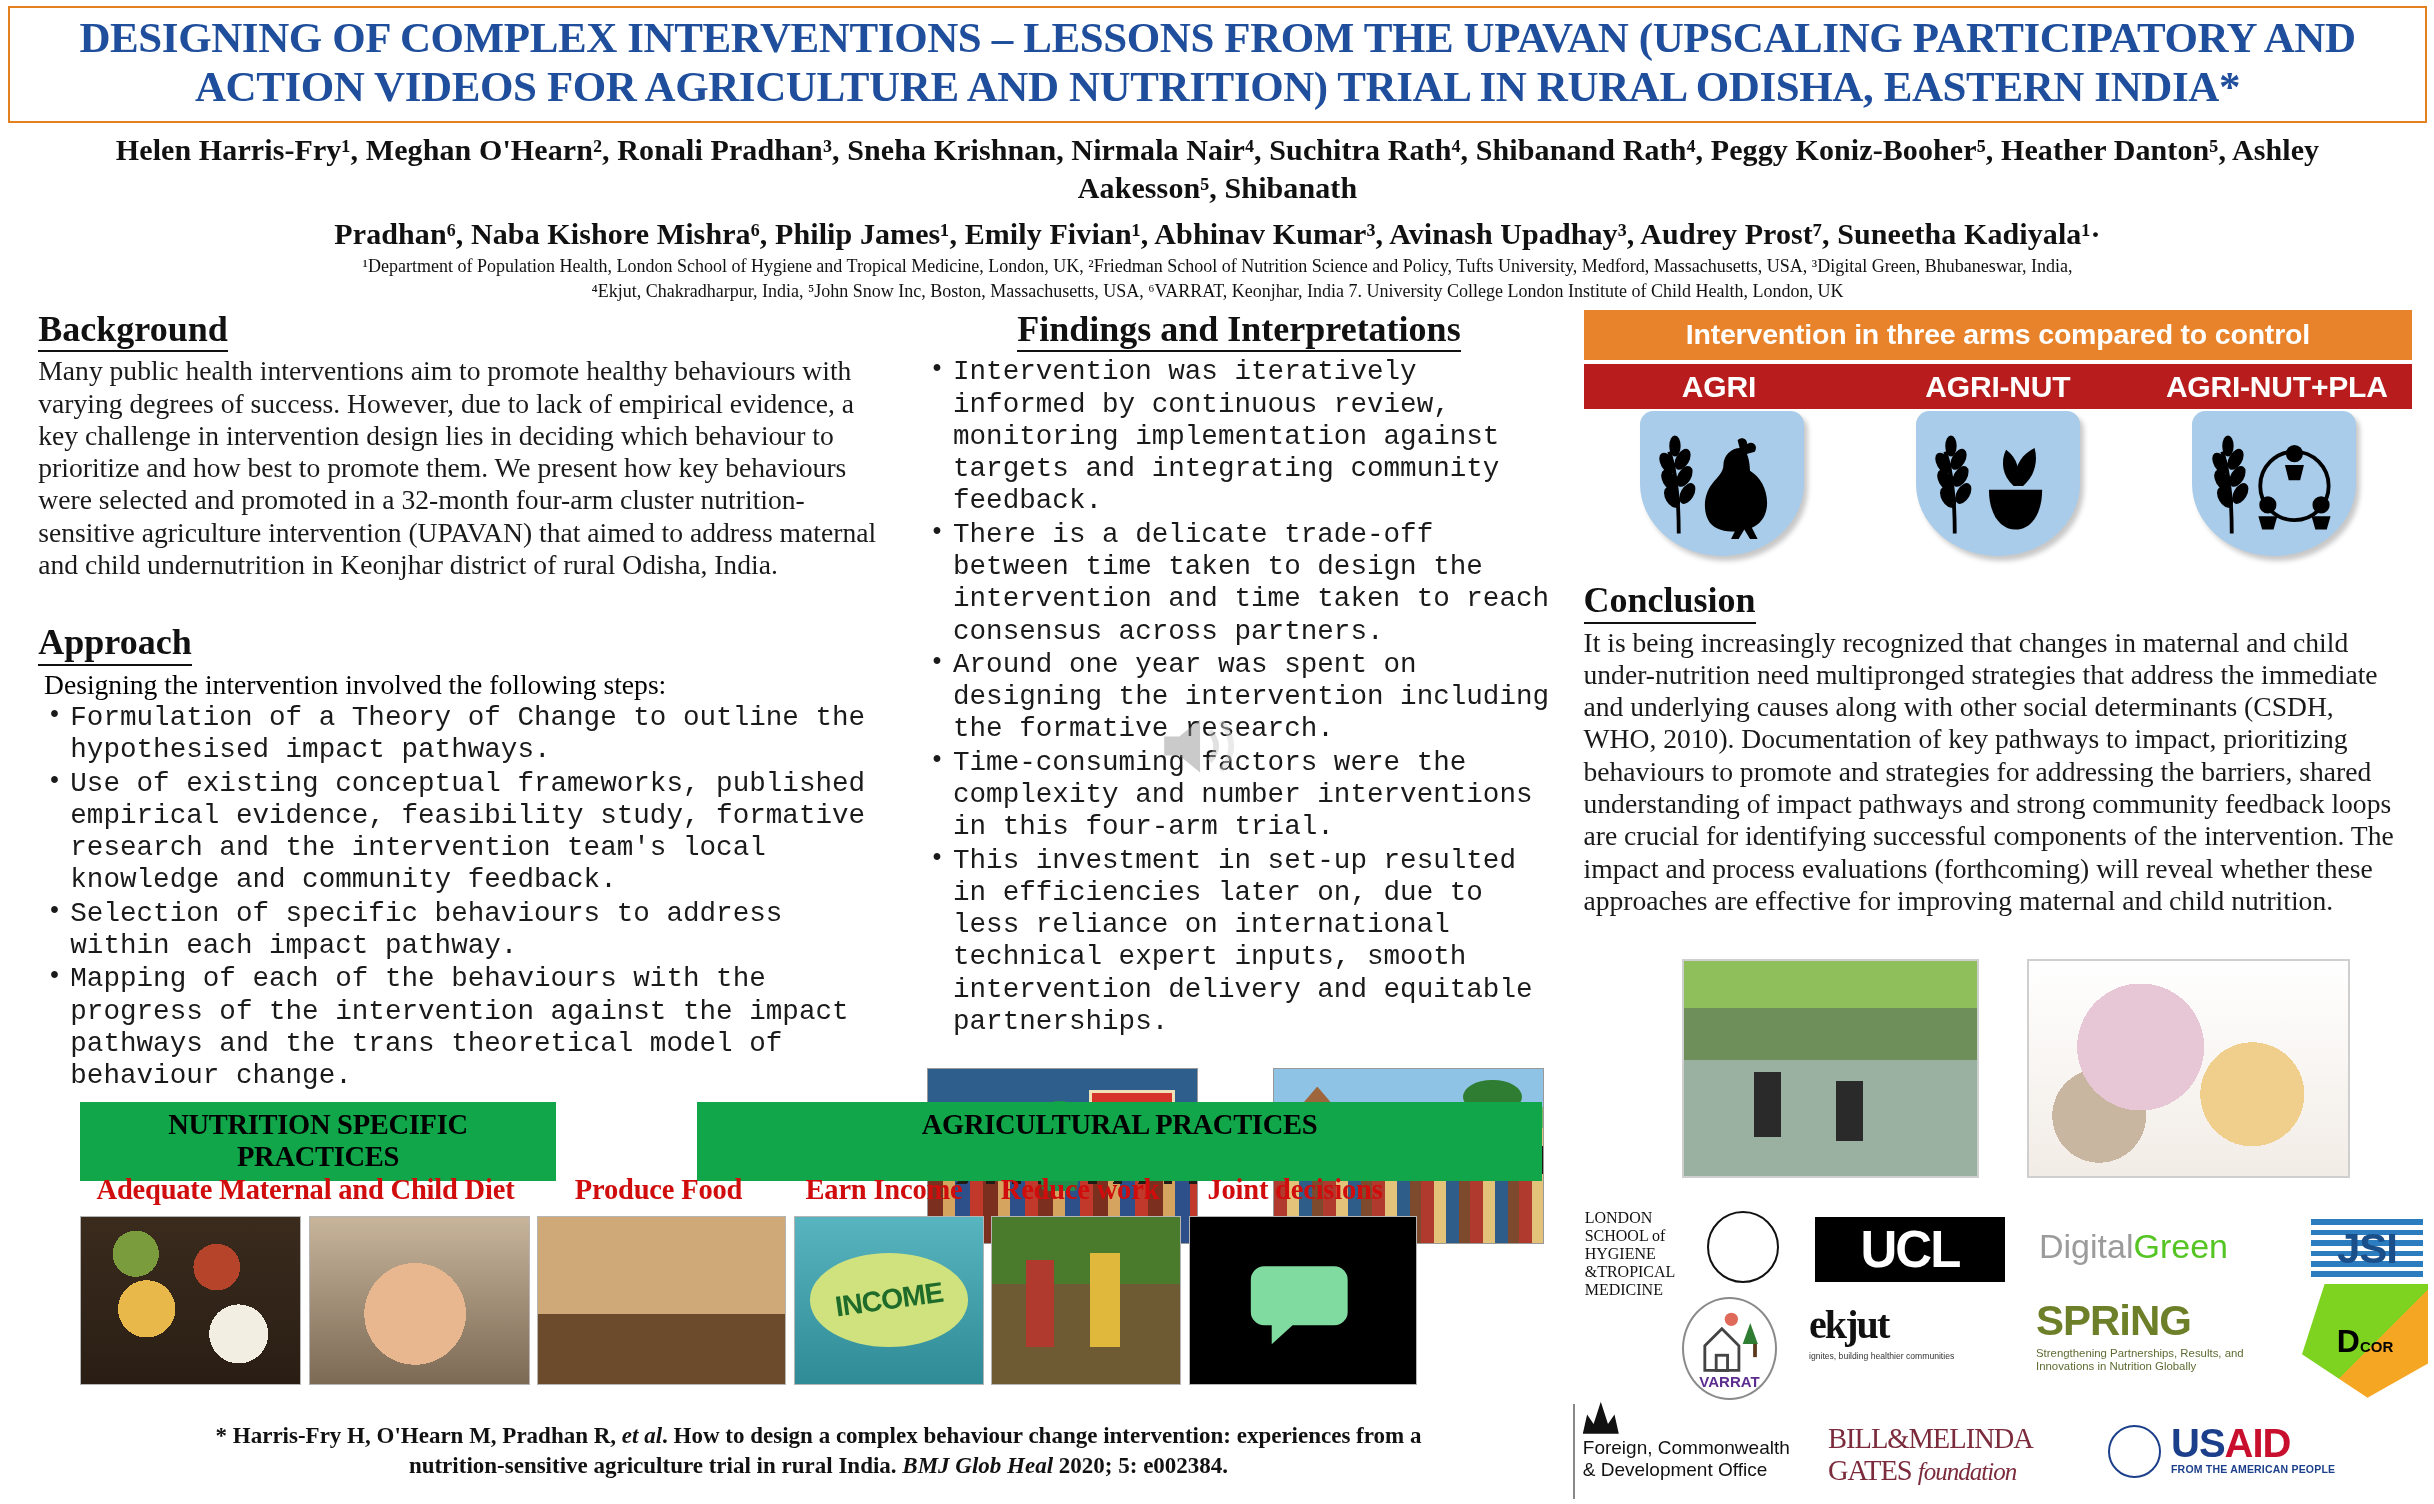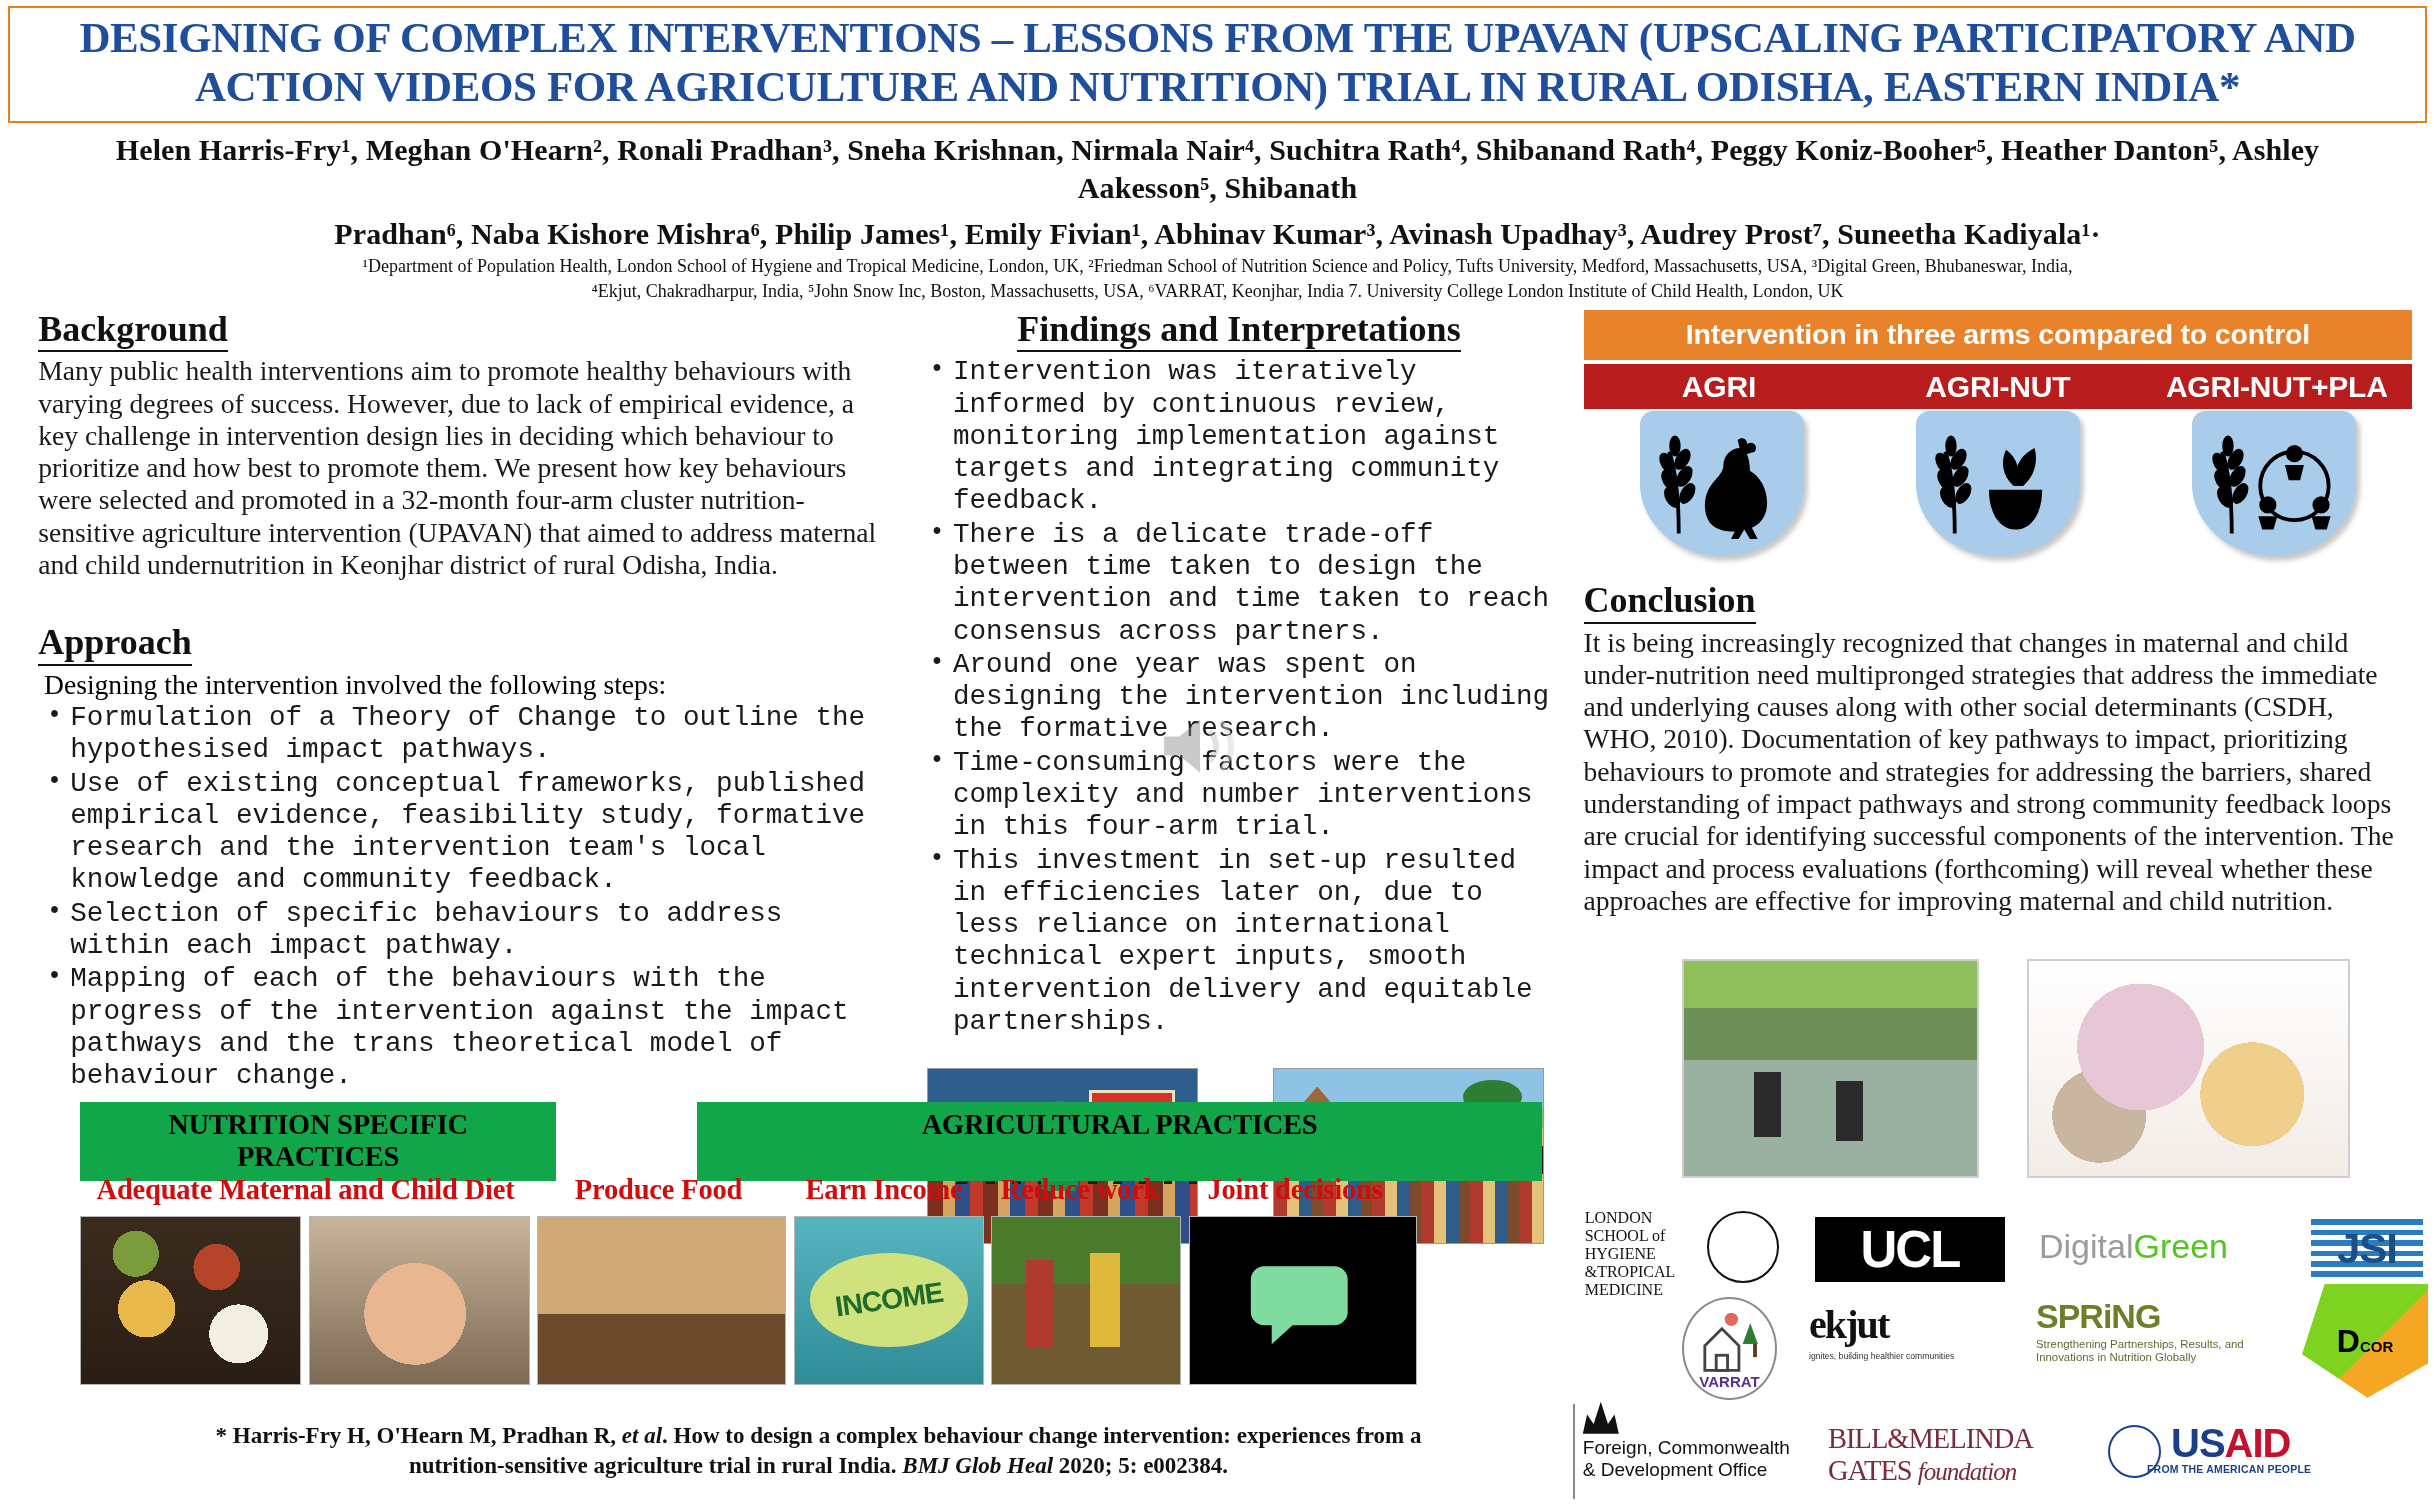--- a/index.html
+++ b/index.html
@@ -278,41 +278,41 @@
      repeating-linear-gradient(#2C7CC0 0 5.7px, #ffffff 5.7px 10.5px);
      color:#1B4F8A; font-weight:bold; font-size: 42px; text-align:center; line-height:59px; letter-spacing:-1px; }
   .varrat { left: 103px; top: 91px; width: 95px; height: 103px; border: 2.9px solid #8a8a8a;
      border-radius: 50%; }
   .varrat .vtxt { position:absolute; left:0; bottom:7.6px; width:100%; text-align:center;
      color:#5b2d8e; font-weight:bold; font-size: 15px; }
   .ekjut { left: 230px; top: 95px; width: 152px; }
   .ekjut .etxt { font-family:"Liberation Serif",serif; font-weight:bold; font-size: 40px; color:#111; letter-spacing:-1.9px; }
   .ekjut .esub { font-size: 8.6px; color:#333; margin-top: 3.8px; }
   .spring { left: 457px; top: 91px; width: 221px; }
-  .spring .sbig { font-weight: bold; font-size: 34px; color: #6E7F2A; letter-spacing:-1px; }
+  .spring .sbig { font-weight: bold; font-size: 42px; color: #6E7F2A; letter-spacing:-1px; }
   .spring .ssub { font-size: 11.4px; color:#5d6b31; line-height:1.15; margin-top:1.9px; }
   .dcor { left: 723px; top: 78px; width: 126px; height: 114px;
      background: linear-gradient(135deg,#7ED321 0 55%, #F5A623 55% 100%);
      clip-path: polygon(18% 0,100% 0,100% 70%,52% 100%,0 62%);
      color:#000; font-weight:bold; font-size: 32px; text-align:center; line-height:114px; }
   .fcdo { left: 3.8px; top: 196px; width: 224px; }
   .fcdo .crown { width: 36px; height: 32px; background:#111;
      clip-path: polygon(0 100%,12% 40%,30% 70%,50% 0,70% 70%,88% 40%,100% 100%); }
   .fcdo .ftxt { font-size: 19px; color:#111; line-height: 1.18; margin-top:2.9px; }
   .gates { left: 249px; top: 217px; width: 263px; font-family:"Liberation Serif",serif;
      color:#7B2B3B; }
   .gates .g1 { font-size: 28.5px; letter-spacing:-1px; }
   .gates .g2 { font-size: 28.5px; letter-spacing:-1px; }
   .gates .g2 i { font-size: 25px; }
   .usaid { left: 529px; top: 217px; width: 228px; }
   .usaid .useal { position:absolute; left:0; top:1.9px; width:53px; height:53px;
      border:2.9px solid #1B3F8B; border-radius:50%; }
   .usaid .utxt { margin-left: 63px; font-weight: bold; font-size: 40px; letter-spacing:-1px; line-height:1; }
   .usaid .us1 { color:#1B3F8B; } .usaid .us2 { color:#C8102E; }
-  .usaid .usub { margin-left: 39px; font-size: 10.5px; color:#1B3F8B; font-weight:bold; letter-spacing:0.2px; }
+  .usaid .usub { margin-left: 63px; font-size: 10.5px; color:#1B3F8B; font-weight:bold; letter-spacing:0.2px; }
 
   
   .footnote {
     position: absolute;
     left: 67px; top: 1415px;
     width: 1503px;
     text-align: center;
     font-size: 23px;
     line-height: 1.3;
     color: #111;

